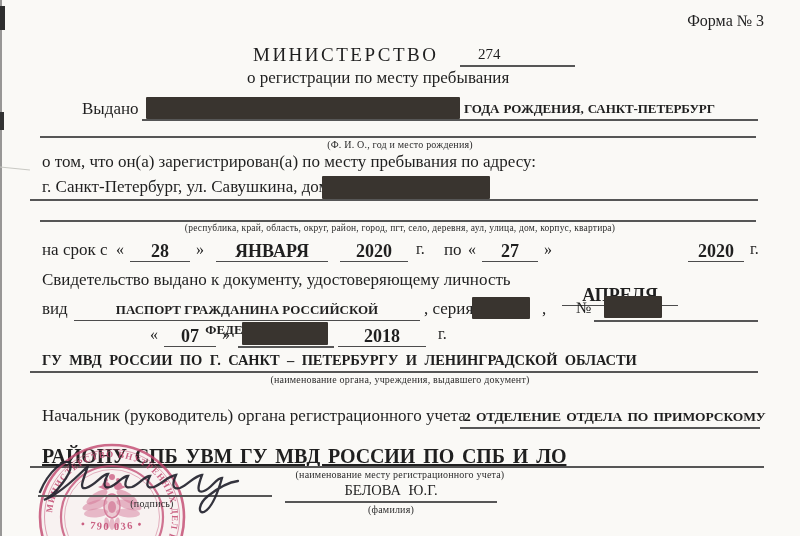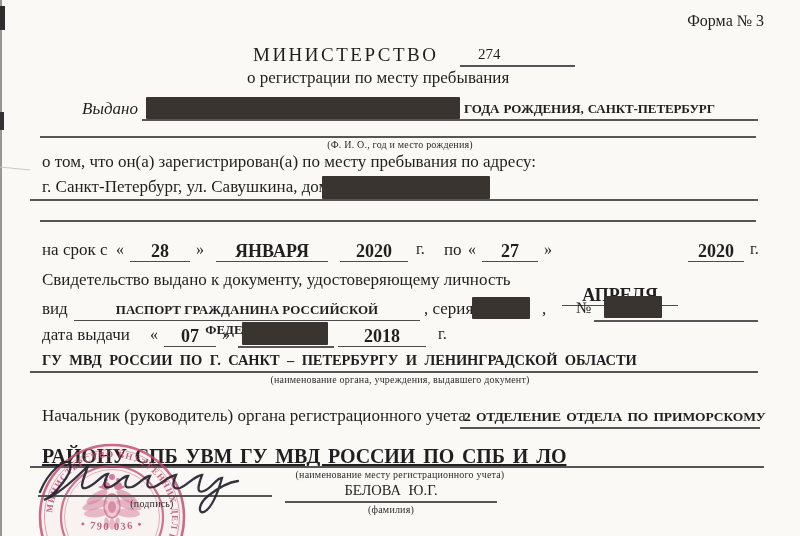--- a/index.html
+++ b/index.html
@@ -33,32 +33,33 @@
   <div class="edge" style="left:0;top:6px;width:5px;height:24px;background:#2e2e2e;"></div>
   <div class="edge" style="left:0;top:112px;width:4px;height:18px;background:#333;"></div>
   <div style="position:absolute;left:0;top:168px;width:30px;height:1px;background:#c9c9c4;transform:rotate(6deg);"></div>
 
   <div class="abs t16" style="right:36px;top:12px;">Форма № 3</div>
   <div class="title" style="left:253px;top:44px;">МИНИСТЕРСТВО</div>
   <div class="abs t15" style="left:478px;top:46px;">274</div>
   <div class="rule" style="left:460px;top:65px;width:115px;"></div>
   <div class="abs t17" style="left:247px;top:68px;">о регистрации по месту пребывания</div>
 
-  <div class="abs t17" style="left:82px;top:99px;font-style:italic;">Выдано</div>
+  <div class="abs t17" style="left:82px;top:99px;">Выдано</div>
   <div class="rule" style="left:142px;top:119px;width:616px;"></div>
   <div class="bar" style="left:146px;top:97px;width:314px;height:22px;"></div>
   <div class="abs capsb" style="left:464px;top:101px;font-size:13px;word-spacing:1px;">ГОДА РОЖДЕНИЯ, САНКТ-ПЕТЕРБУРГ</div>
   <div class="rule" style="left:40px;top:136px;width:716px;"></div>
   <div class="caption" style="left:250px;top:139px;width:300px;">(Ф. И. О., год и место рождения)</div>
 
   <div class="abs t17" style="left:42px;top:152px;">о том, что он(а) зарегистрирован(а) по месту пребывания по адресу:</div>
   <div class="abs t17" style="left:42px;top:177px;">г. Санкт-Петербург, ул. Савушкина, дом</div>
   <div class="rule" style="left:30px;top:199px;width:728px;"></div>
   <div class="bar" style="left:322px;top:176px;width:168px;height:23px;"></div>
   <div class="rule" style="left:40px;top:220px;width:716px;"></div>
+  <div class="caption small" style="left:40px;top:223px;width:720px;">(республика, край, область, округ, район, город, пгт, село, деревня, аул, улица, дом, корпус, квартира)</div>
 
   <div class="abs t17" style="left:42px;top:240px;">на срок с</div>
   <div class="quote" style="left:116px;top:241px;">«</div>
   <div class="cell" style="left:130px;top:241px;width:60px;">28</div>
   <div class="quote" style="left:196px;top:241px;">»</div>
   <div class="cell" style="left:216px;top:241px;width:112px;">ЯНВАРЯ</div>
   <div class="cell" style="left:340px;top:241px;width:68px;">2020</div>
   <div class="abs t16" style="left:416px;top:240px;">г.</div>
   <div class="abs t17" style="left:444px;top:240px;">по</div>
   <div class="quote" style="left:468px;top:241px;">«</div>
@@ -71,21 +72,20 @@
   <div class="abs t17" style="left:42px;top:270px;">Свидетельство выдано к документу, удостоверяющему личность</div>
   <div class="abs t17" style="left:42px;top:299px;">вид</div>
   <div class="cell" style="left:74px;top:300px;width:346px;font-size:13px;letter-spacing:0;">ПАСПОРТ ГРАЖДАНИНА РОССИЙСКОЙ ФЕДЕРАЦИИ</div>
   <div class="abs t17" style="left:424px;top:299px;">, серия</div>
   <div class="bar" style="left:472px;top:297px;width:58px;height:22px;"></div>
   <div class="abs t17" style="left:542px;top:299px;">,</div>
   <div class="abs t16" style="left:576px;top:299px;">№</div>
   <div class="rule" style="left:594px;top:320px;width:164px;"></div>
   <div class="bar" style="left:604px;top:296px;width:58px;height:22px;"></div>
 
-  <div class="abs t17" style="left:42px;top:325px;">дата выдачи</div>
   <div class="quote" style="left:150px;top:326px;">«</div>
   <div class="cell" style="left:164px;top:326px;width:52px;">07</div>
   <div class="quote" style="left:222px;top:326px;">»</div>
   <div class="rule" style="left:238px;top:346px;width:96px;"></div>
   <div class="bar" style="left:242px;top:322px;width:86px;height:23px;"></div>
   <div class="cell" style="left:338px;top:326px;width:88px;">2018</div>
   <div class="abs t16" style="left:438px;top:325px;">г.</div>
 
   <div class="abs capsb" style="left:42px;top:352px;font-size:14.5px;word-spacing:4px;">ГУ МВД РОССИИ ПО Г. САНКТ – ПЕТЕРБУРГУ И ЛЕНИНГРАДСКОЙ ОБЛАСТИ</div>
   <div class="rule" style="left:30px;top:371px;width:728px;"></div>

